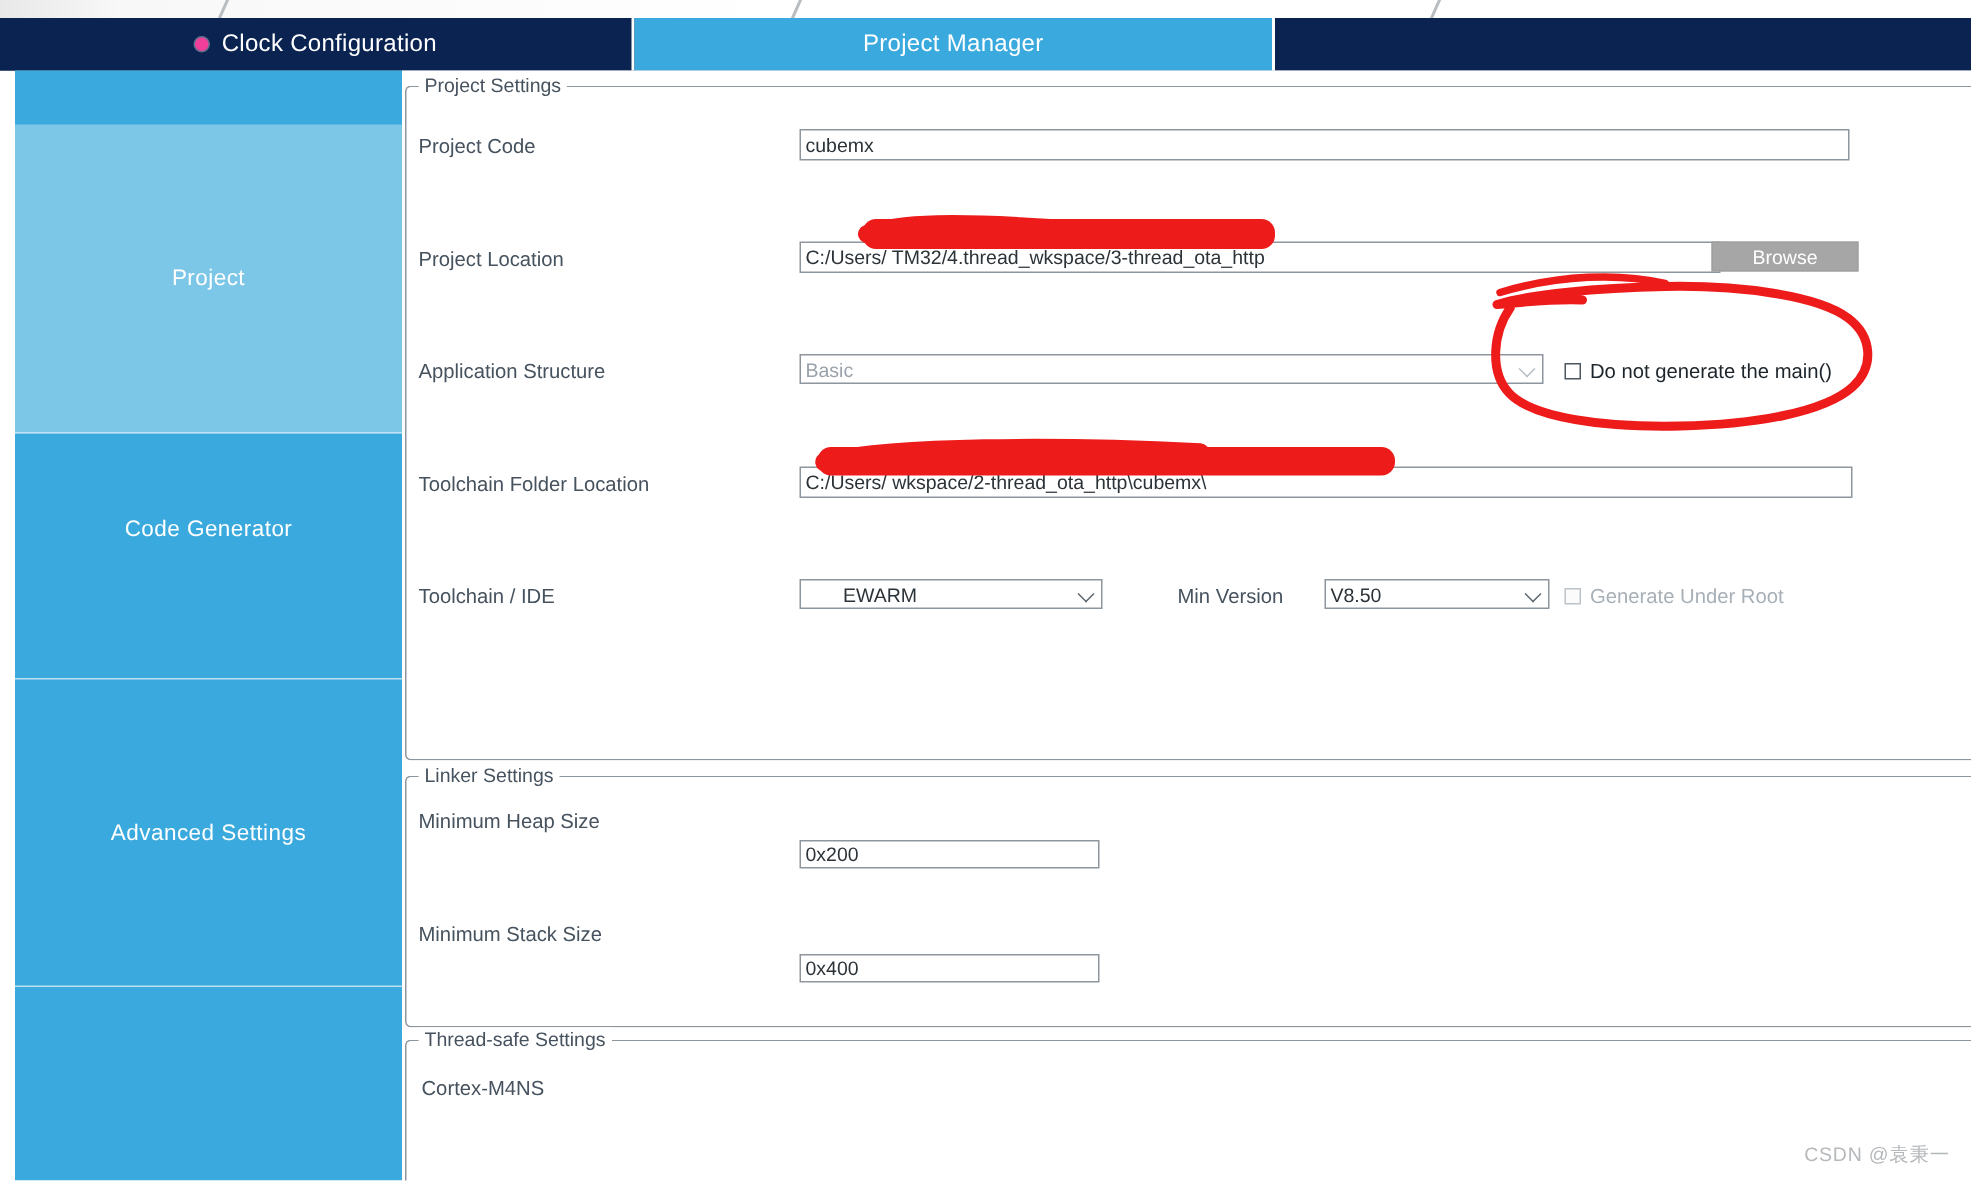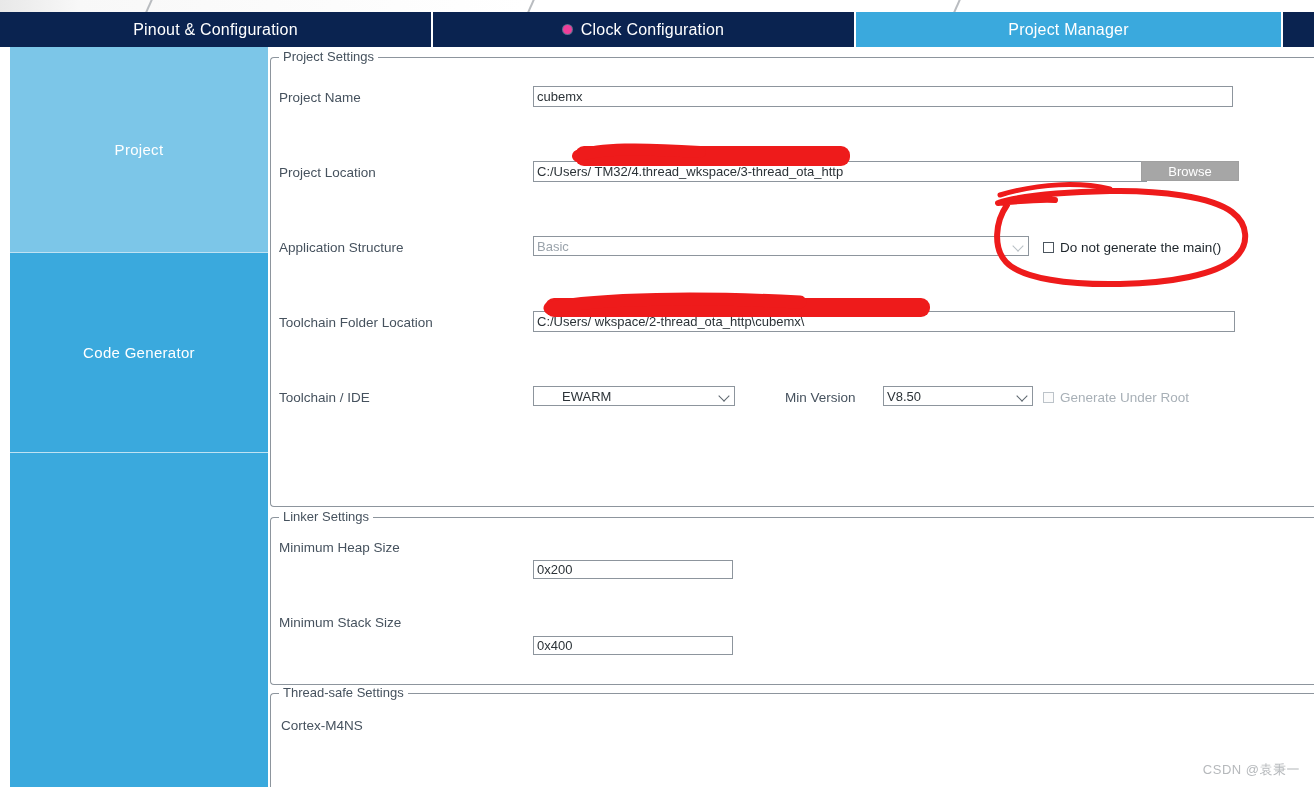--- a/index.html
+++ b/index.html
@@ -59,21 +59,21 @@
     width: 258px; height: 740px;
     background: #3aa9dd;
   }
   .side-item {
     position: absolute; left: 0; width: 258px;
     display: flex; align-items: center; justify-content: center;
     color: #ffffff; font-size: 15px; letter-spacing: .3px;
     user-select: none;
     border-bottom: 1px solid #bfe2f3;
   }
-  .side-item.selected { background: #7cc6e8; }
+  .side-item.selected { background: #7cc6e8; margin-top: 36px; }
 
   .content {
     position: absolute; left: 268px; top: 47px;
     width: 1046px; height: 740px;
     background: #ffffff;
   }
 
   
   .group {
     position: absolute;
@@ -188,51 +188,51 @@
 
 <div id="root">
 
   <div class="top-strip">
     <div class="slash" style="left:148px;"></div>
     <div class="slash" style="left:530px;"></div>
     <div class="slash" style="left:956px;"></div>
   </div>
 
   <div class="tabbar">
-    <div class="tab t1">
-      <span>Pinout &amp; Configuration</span>
-    </div>
     <div class="tab t2">
       <span class="clock-dot"></span>
       <span>Clock Configuration</span>
     </div>
     <div class="tab t3">
       <span>Project Manager</span>
     </div>
     <div class="tab t4"></div>
   </div>
 
   <div class="sidebar">
     <div class="side-item selected" style="top:0px;height:206px;">
       <span>Project</span>
     </div>
     <div class="side-item" style="top:206px;height:200px;">
       <span>Code Generator</span>
     </div>
+    <div class="side-item" style="top:406px;height:205px;">
+      <span>Advanced Settings</span>
+    </div>
     <div class="side-item" style="top:611px;height:129px;border-bottom:none;">
       <span></span>
     </div>
   </div>
 
   <div class="content">
 
     <div class="group" style="left:2px; top:10px; width:1046px; height:450px;">
       <span class="legend">Project Settings</span>
 
-      <span class="row-label" style="left:8px; top:32px;">Project Name</span>
+      <span class="row-label" style="left:8px; top:32px;">Project Code</span>
       <div class="textfield tall" style="left:262px; top:28px; width:700px;">cubemx</div>
 
       <span class="row-label" style="left:8px; top:107px;">Project Location</span>
       <div class="textfield tall" style="left:262px; top:103px; width:614px;">C:/Users/                                          TM32/4.thread_wkspace/3-thread_ota_http</div>
       <div class="btn" style="left:870px; top:103px; width:98px;">Browse</div>
 
       <span class="row-label" style="left:8px; top:182px;">Application Structure</span>
       <div class="combo disabled" style="left:262px; top:178px; width:496px;">
         <span>Basic</span>
         <span class="caret"></span>

